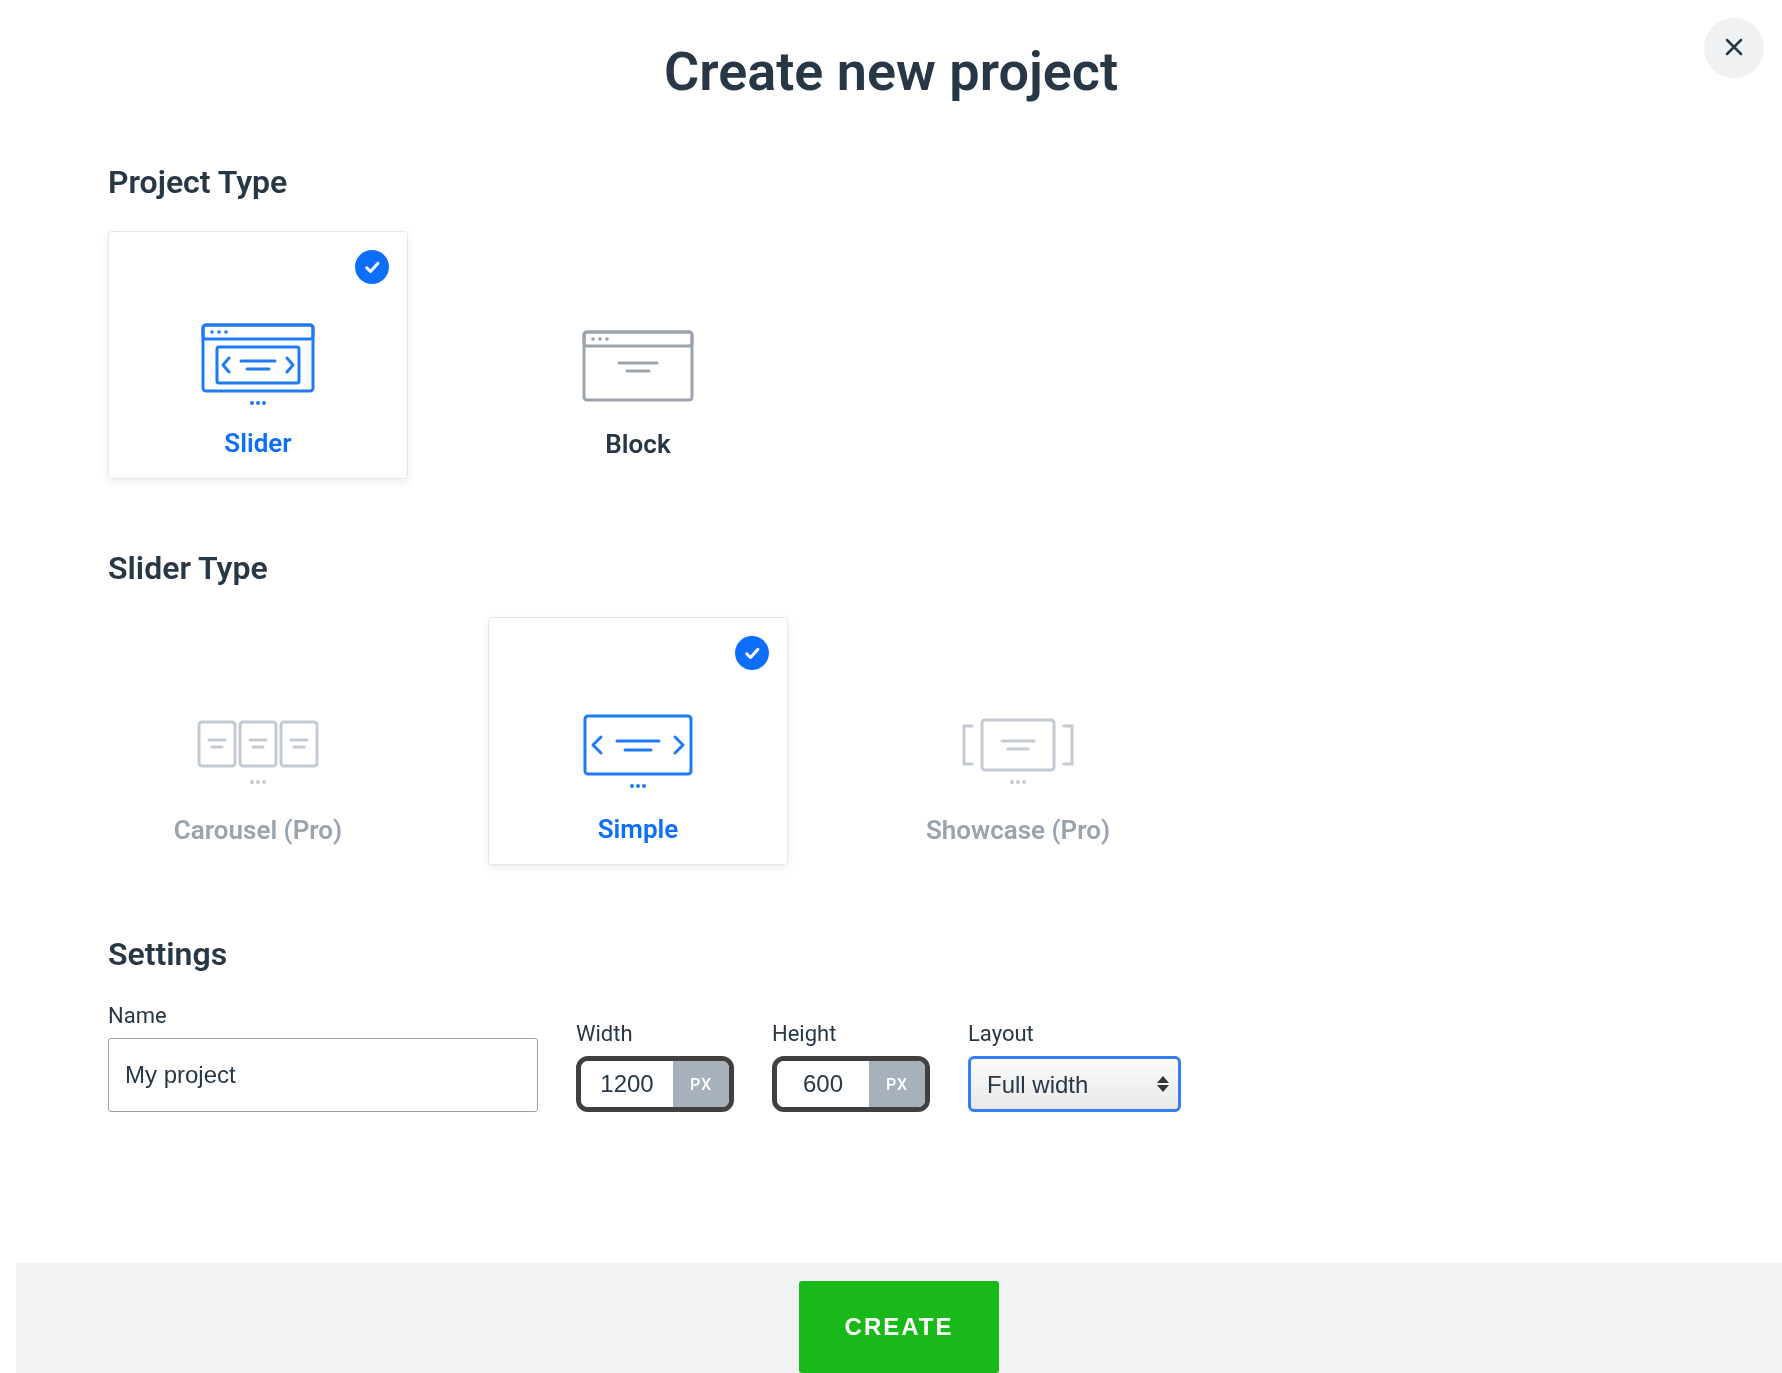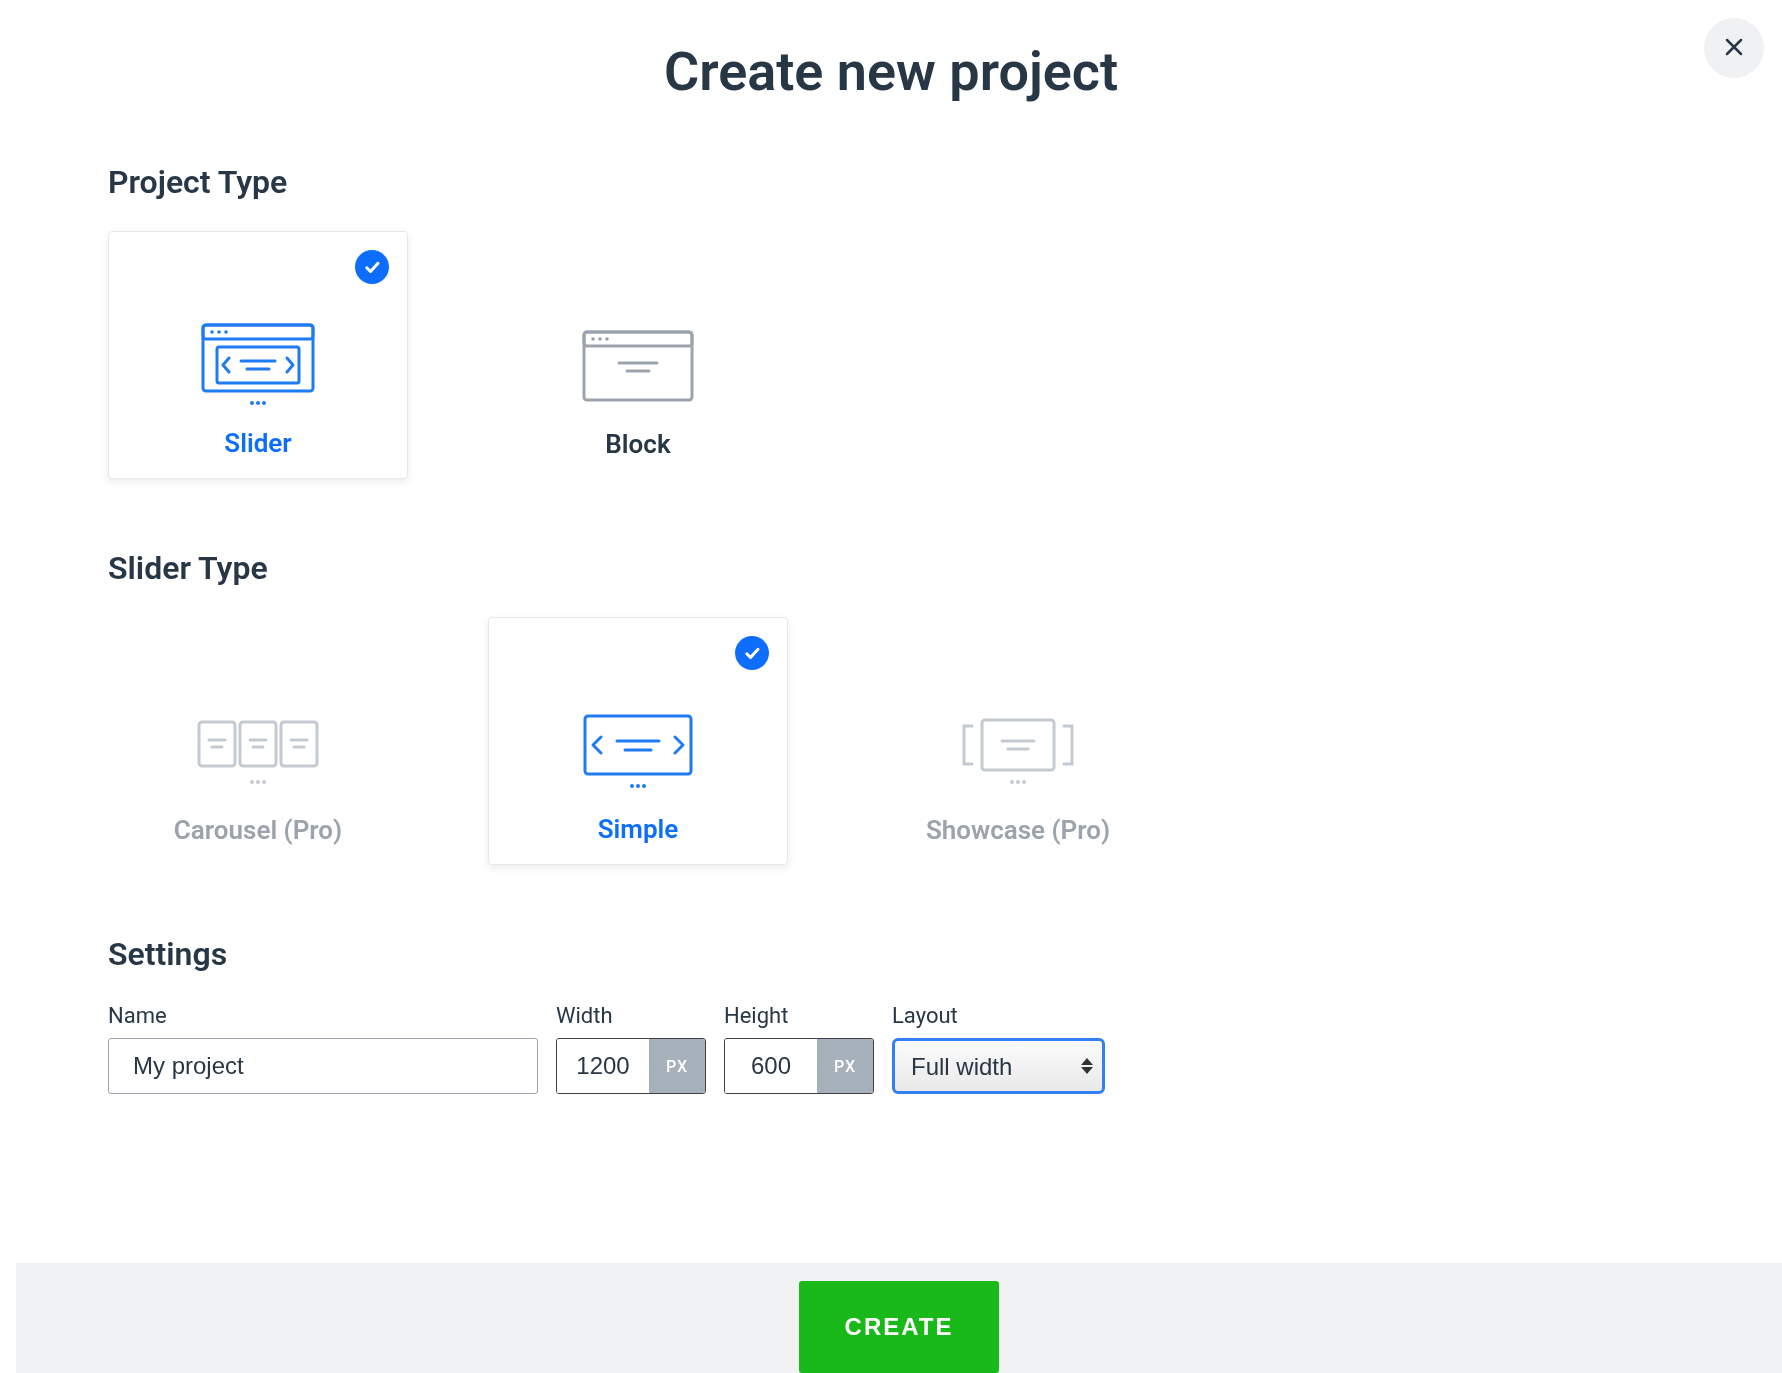--- a/index.html
+++ b/index.html
@@ -96,42 +96,42 @@
   }
   .card.selected .card-label { color: #0d6efd; }
   .card.unselected .card-label { color: #283745; }
   .card.disabled .card-label { color: #9ba3ad; }
 
   .card-illus { display: flex; align-items: center; justify-content: center; height: 110px; }
 
   
   .settings-row {
     display: flex;
-    gap: 18px;
+    gap: 38px;
     align-items: flex-end;
   }
   .field { display: flex; flex-direction: column; gap: 10px; }
   .field-label { font-size: 22px; color: #283745; }
 
   .text-input {
-    height: 56px;
+    height: 74px;
     border: 1px solid #9ba3ad;
     border-radius: 3px;
-    padding: 0 24px;
+    padding: 0 16px;
     font-size: 24px;
     color: #283745;
     background: #fff;
   }
   .name-input { width: 430px; }
 
   .num-input-wrap {
     display: flex;
     height: 56px;
-    border: 1px solid #404040;
-    border-radius: 3px;
+    border: 5px solid #404040;
+    border-radius: 12px;
     overflow: hidden;
   }
   .num-input-wrap input {
     border: none;
     outline: none;
     padding: 0 14px;
     font-size: 24px;
     text-align: center;
     color: #283745;
     background: #fff;

